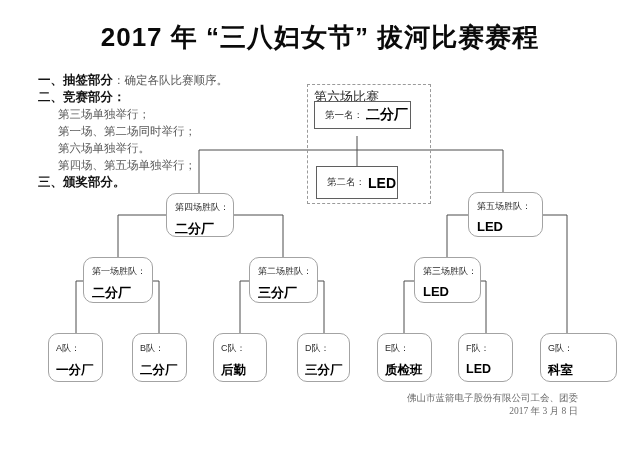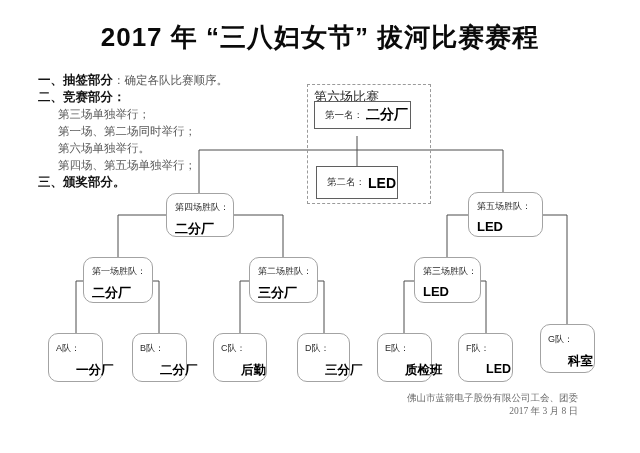--- a/index.html
+++ b/index.html
@@ -39,28 +39,28 @@
     box-sizing:border-box;padding:7px 0 0 8px;
   }
   .round-box .lbl{display:block;font-size:9px;color:#2b2b2b;white-space:nowrap;}
   .round-box .team{display:block;font-size:13px;font-weight:bold;color:#000;margin-top:6px;white-space:nowrap;}
   #sf-0{left:166px;top:193px;width:68px;height:44px;}
   #sf-1{left:468px;top:192px;width:75px;height:45px;}
   #r1-0{left:83px;top:257px;width:70px;height:46px;}
   #r1-1{left:249px;top:257px;width:69px;height:46px;}
   #r1-2{left:414px;top:257px;width:67px;height:46px;}
   .team-box{padding:8px 16px 0 7px;}
-  .team-box .team{margin-top:7px;font-size:12.5px;margin-left:20px;}
+  .team-box .team{margin-top:7px;font-size:12.5px;}
   #team-0{left:48px;top:333px;width:55px;height:49px;}
   #team-1{left:132px;top:333px;width:55px;height:49px;}
   #team-2{left:213px;top:333px;width:54px;height:49px;}
   #team-3{left:297px;top:333px;width:53px;height:49px;}
   #team-4{left:377px;top:333px;width:55px;height:49px;}
   #team-5{left:458px;top:333px;width:55px;height:49px;}
-  #team-6{left:540px;top:324px;width:55px;height:49px;}
+  #team-6{left:540px;top:333px;width:77px;height:49px;}
   
   .footer{
     position:absolute;right:62px;top:392px;text-align:right;
     font-family:"Liberation Serif","DejaVu Serif",serif;
     font-size:9.5px;color:#6e6e6e;line-height:13px;
   }
 </style>
 </head>
 <body>
 

